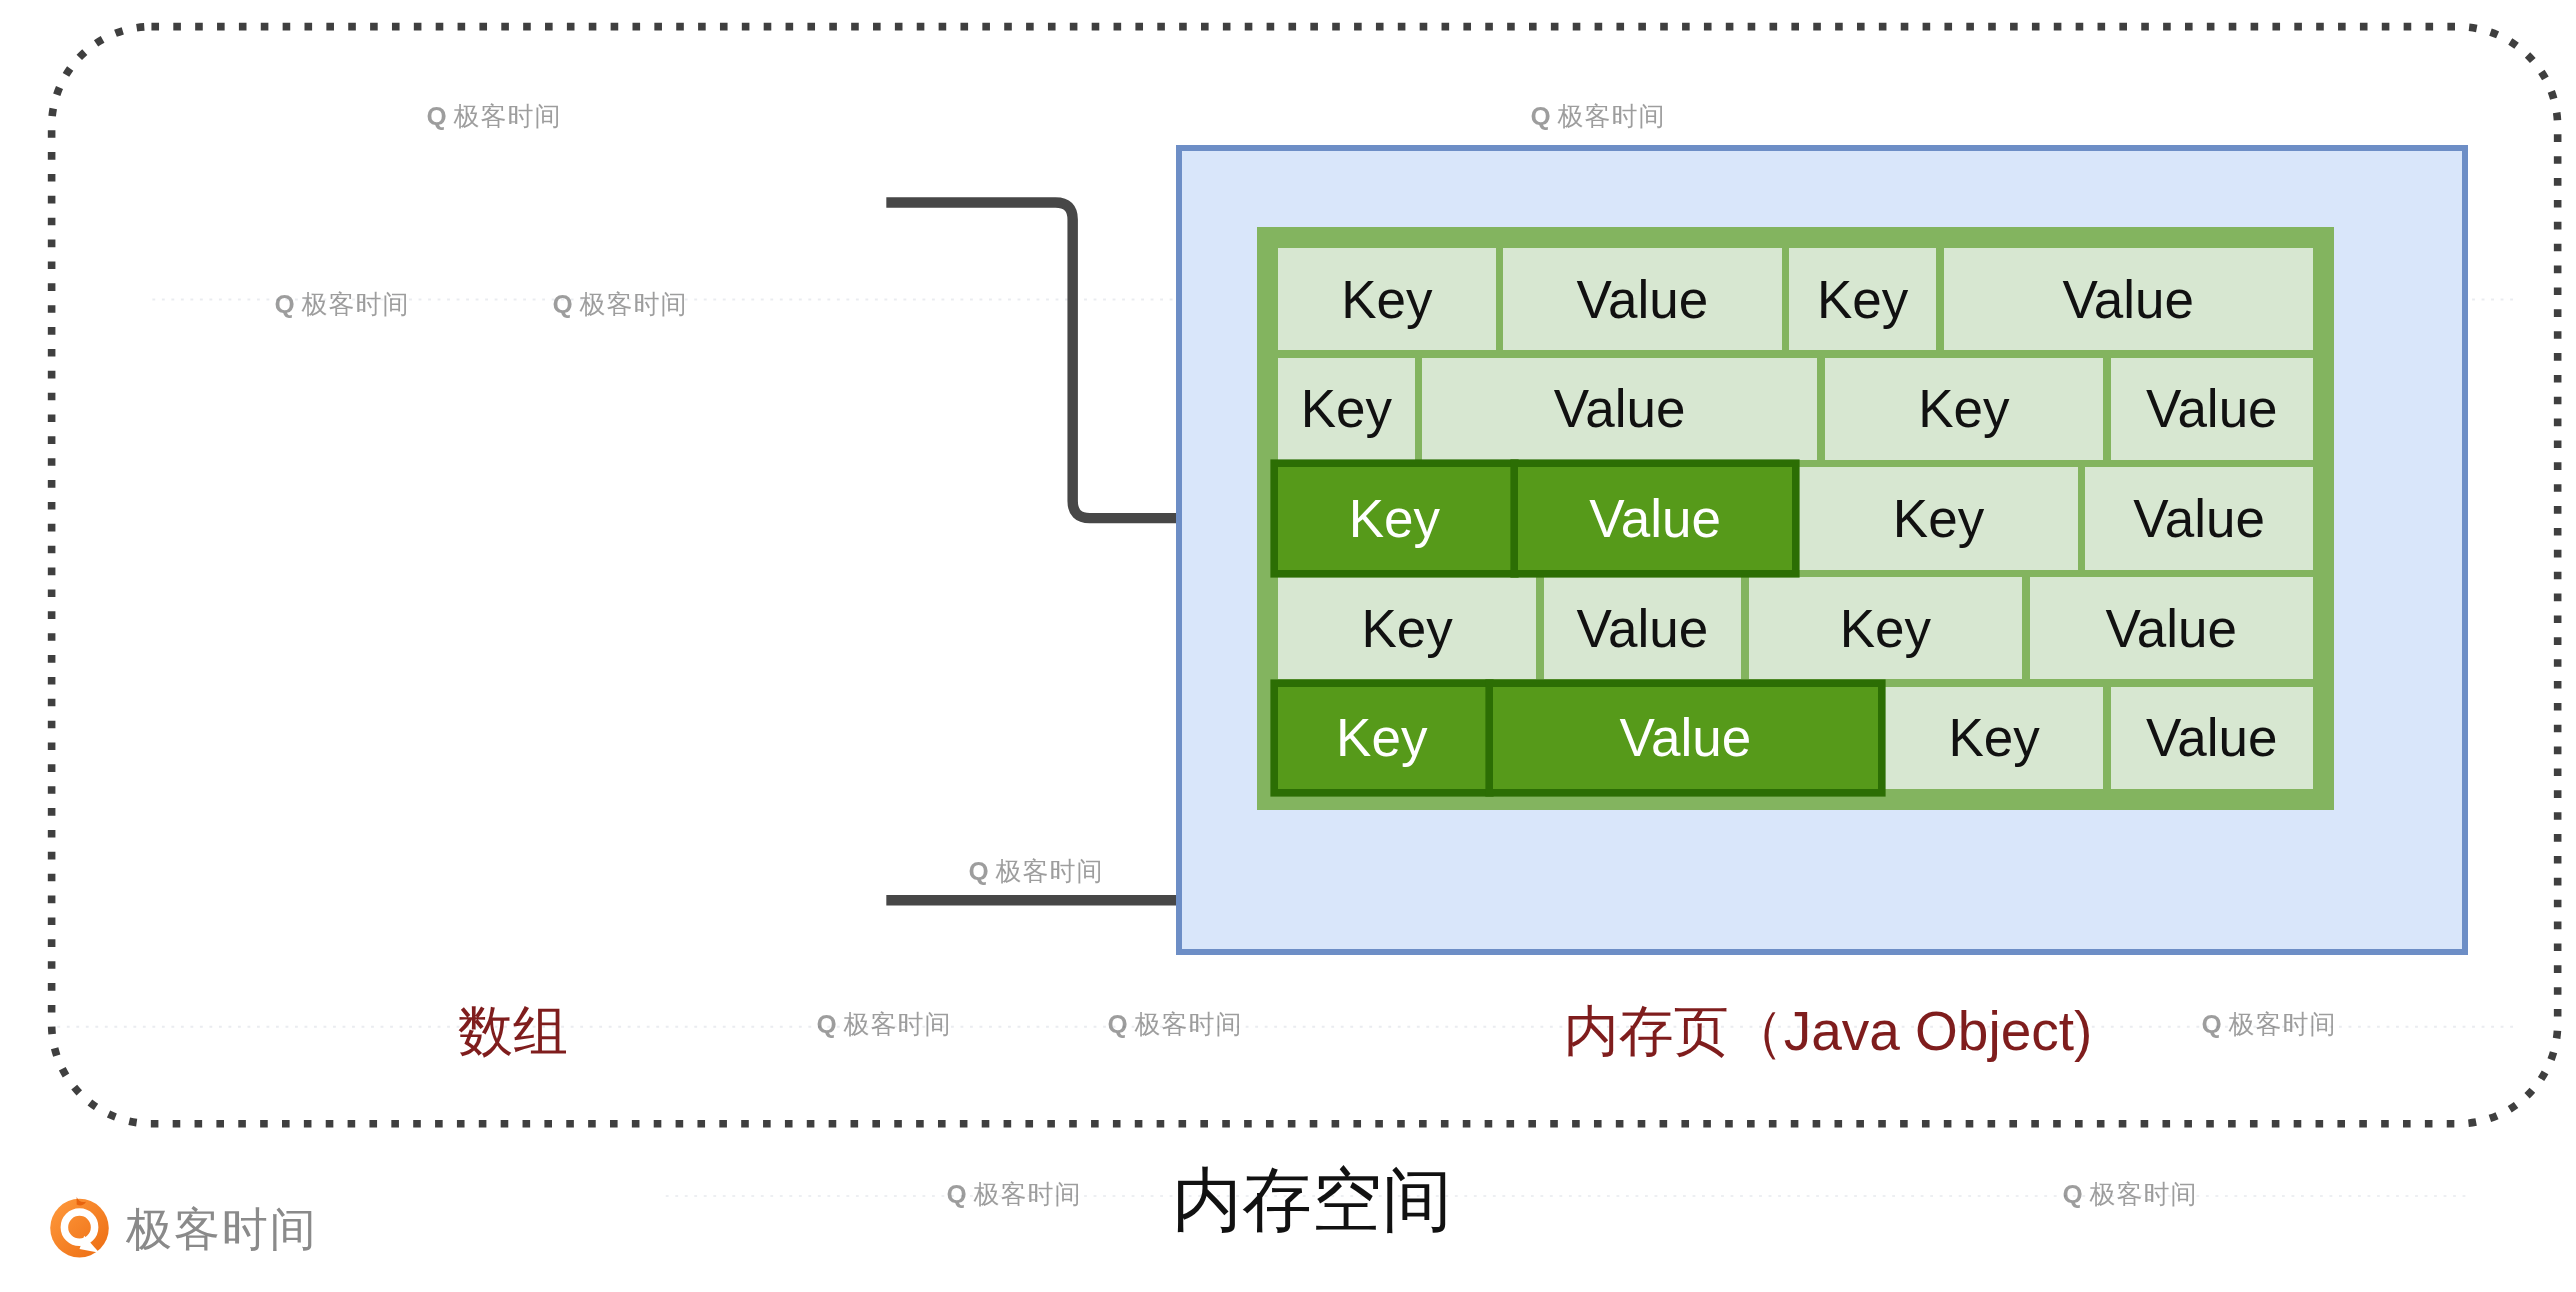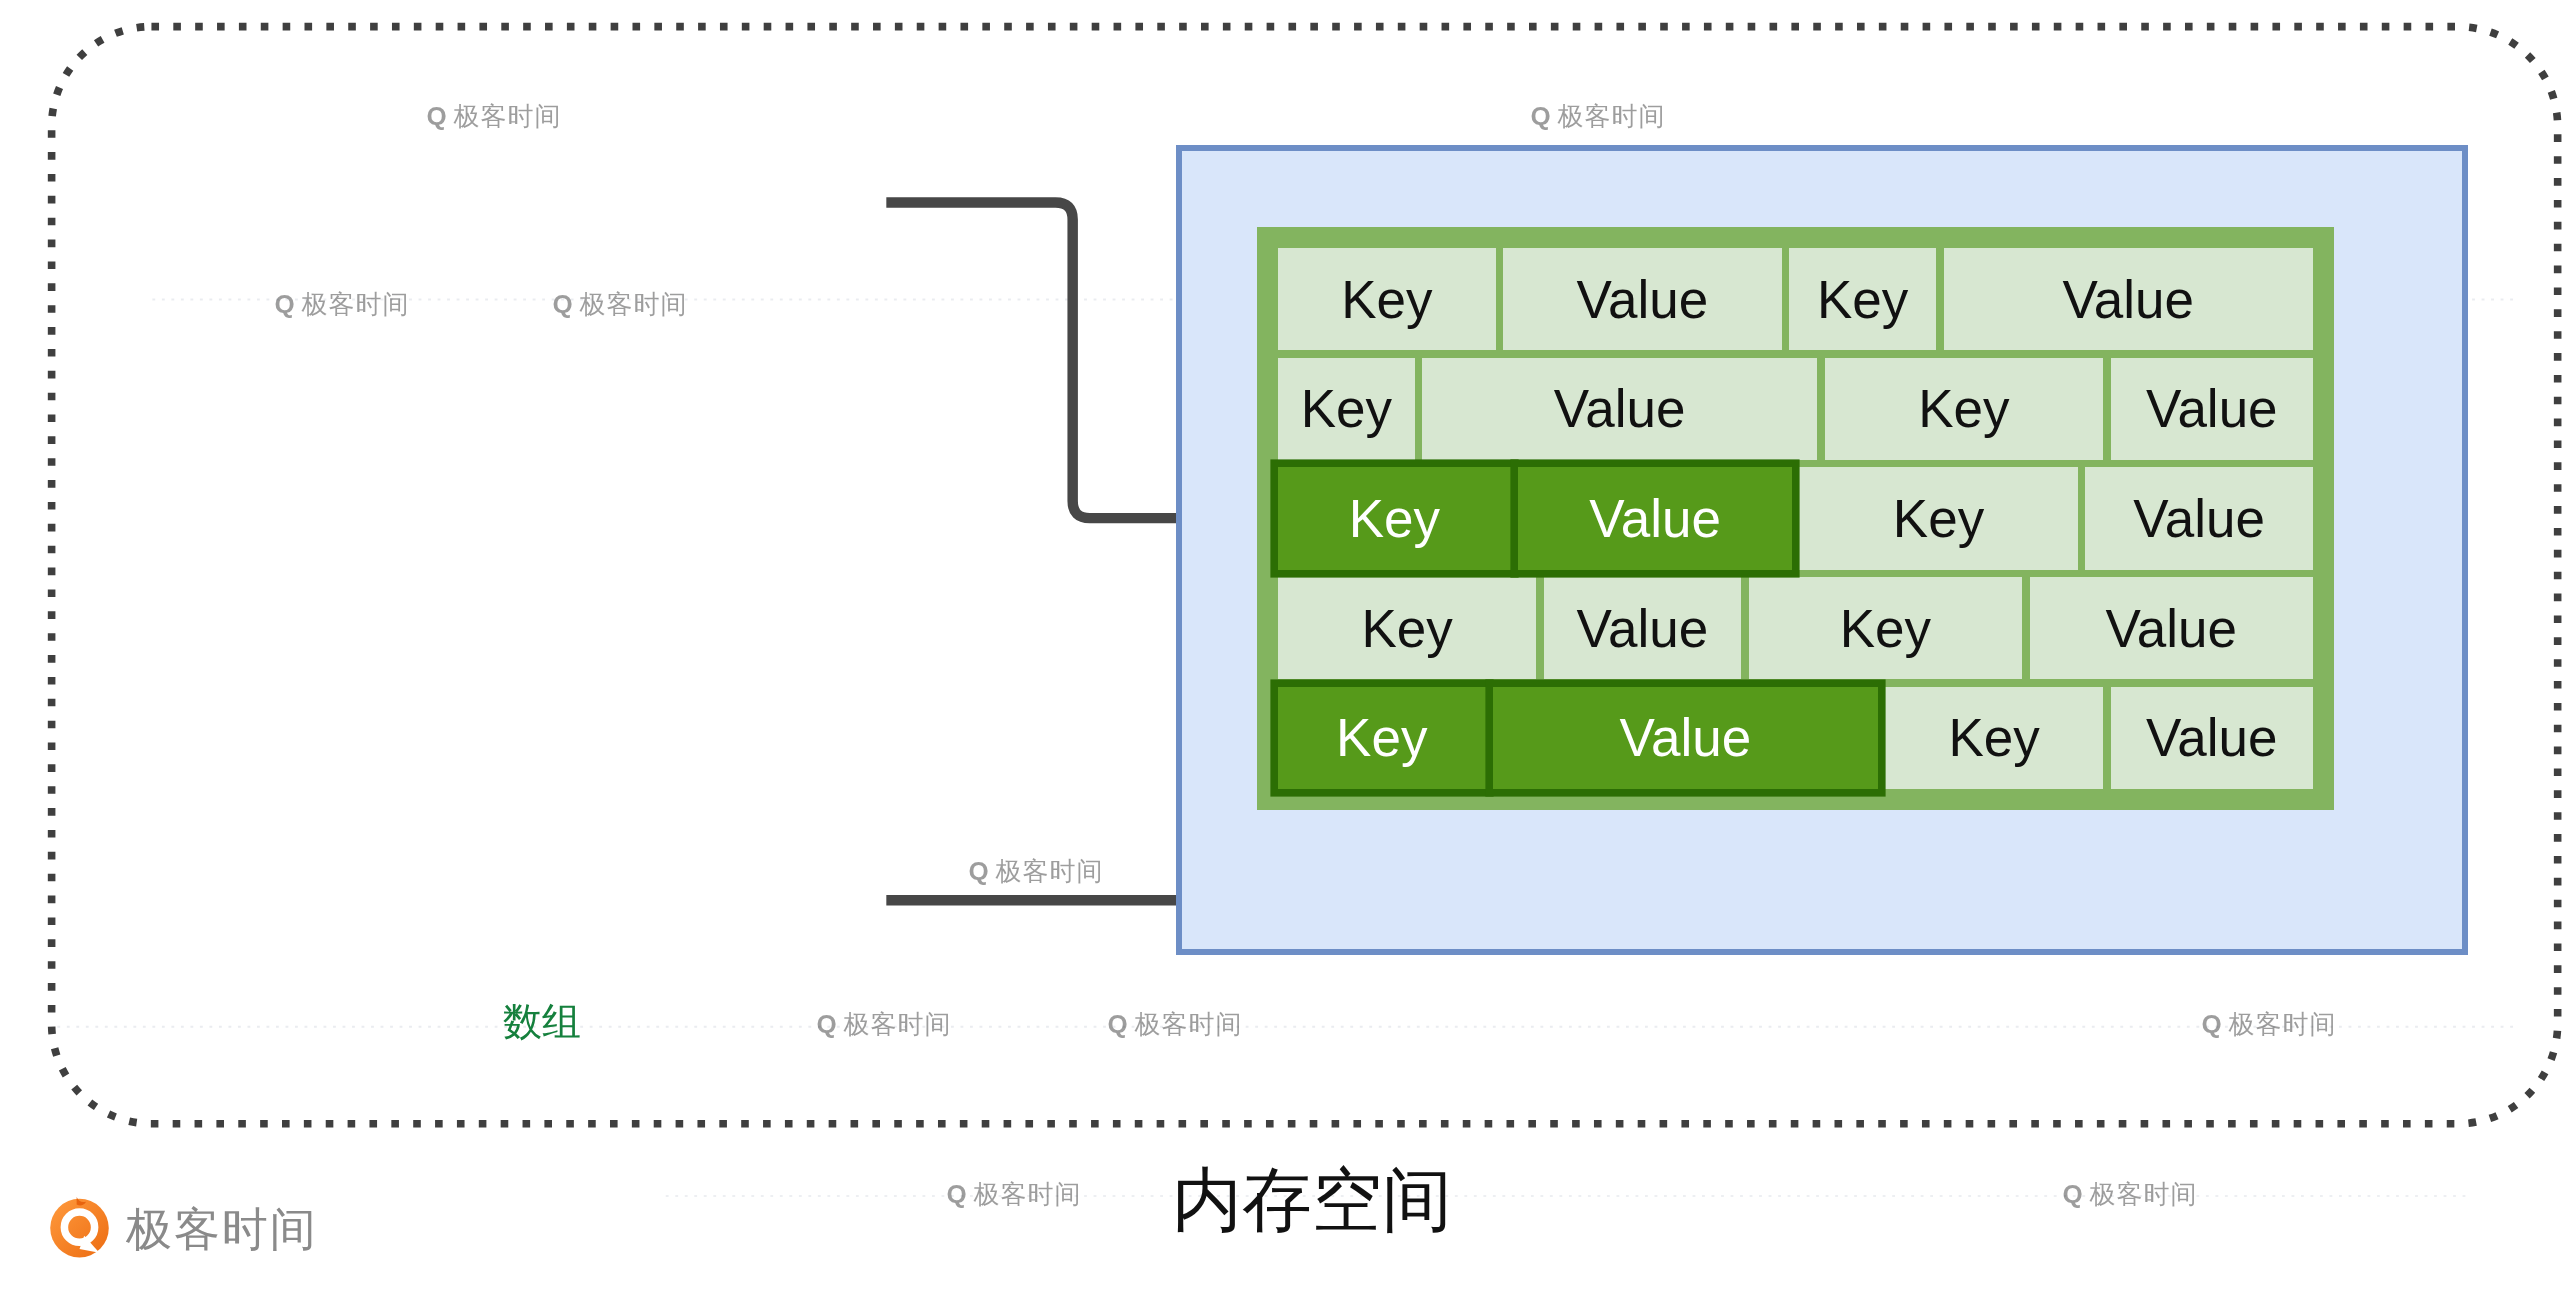--- a/index.html
+++ b/index.html
@@ -24,21 +24,21 @@
 
   
   .green-table{position:absolute;left:1257px;top:227px;width:1077px;height:583px;
     background:#83b45f;padding:21px;box-sizing:border-box;
     display:flex;flex-direction:column;gap:7.6px;}
   .g-row{display:flex;gap:7.6px;flex:1;}
   .g-cell{background:#d7e7d1;display:flex;align-items:center;justify-content:center;
     font-size:53px;color:#111;position:relative;}
   .g-cell.hl{background:#569a1a;color:#ffffff;box-shadow:0 0 0 7.6px #2c6e04;z-index:2;}
 
-  .diagram-label{position:absolute;transform:translateX(-50%);font-size:39px;color:#15803d;white-space:nowrap;margin-left:29px;}
+  .diagram-label{position:absolute;transform:translateX(-50%);font-size:55px;color:#7f1d1d;white-space:nowrap;}
   .big-title{position:absolute;transform:translateX(-50%);font-size:70px;font-weight:500;color:#111;white-space:nowrap;}
 
   
   .logo{position:absolute;left:48px;top:1196px;display:flex;align-items:center;gap:15px;}
   .logo-text{font-size:46px;color:#8a8a8a;letter-spacing:1.9px;}
 </style>
 </head>
 <body>
 
 <div class="canvas">
@@ -104,20 +104,21 @@
       </div>
       <div class="g-row">
         <div class="g-cell hl" style="flex-grow: 20.5; flex-basis: 0px;">Key</div>
         <div class="g-cell hl" style="flex-grow: 38; flex-basis: 0px;">Value</div>
         <div class="g-cell" style="flex-grow: 21.5; flex-basis: 0px;">Key</div>
         <div class="g-cell" style="flex-grow: 20; flex-basis: 0px;">Value</div>
       </div>
     </div>
 
   <div class="diagram-label" style="left:513px;top:995px;">数组</div>
+  <div class="diagram-label" style="left:1828px;top:995px;">内存页（Java Object)</div>
   <div class="big-title" style="left:1312px;top:1154px;">内存空间</div>
 
   <div class="logo">
     <svg width="63" height="68" viewBox="0 0 66 72">
       <defs>
         <linearGradient id="lg" x1="0" y1="0" x2="1" y2="1">
           <stop offset="0" stop-color="#ff9a3d"></stop>
             <stop offset="1" stop-color="#ec6c12"></stop>
         </linearGradient>
       </defs>

